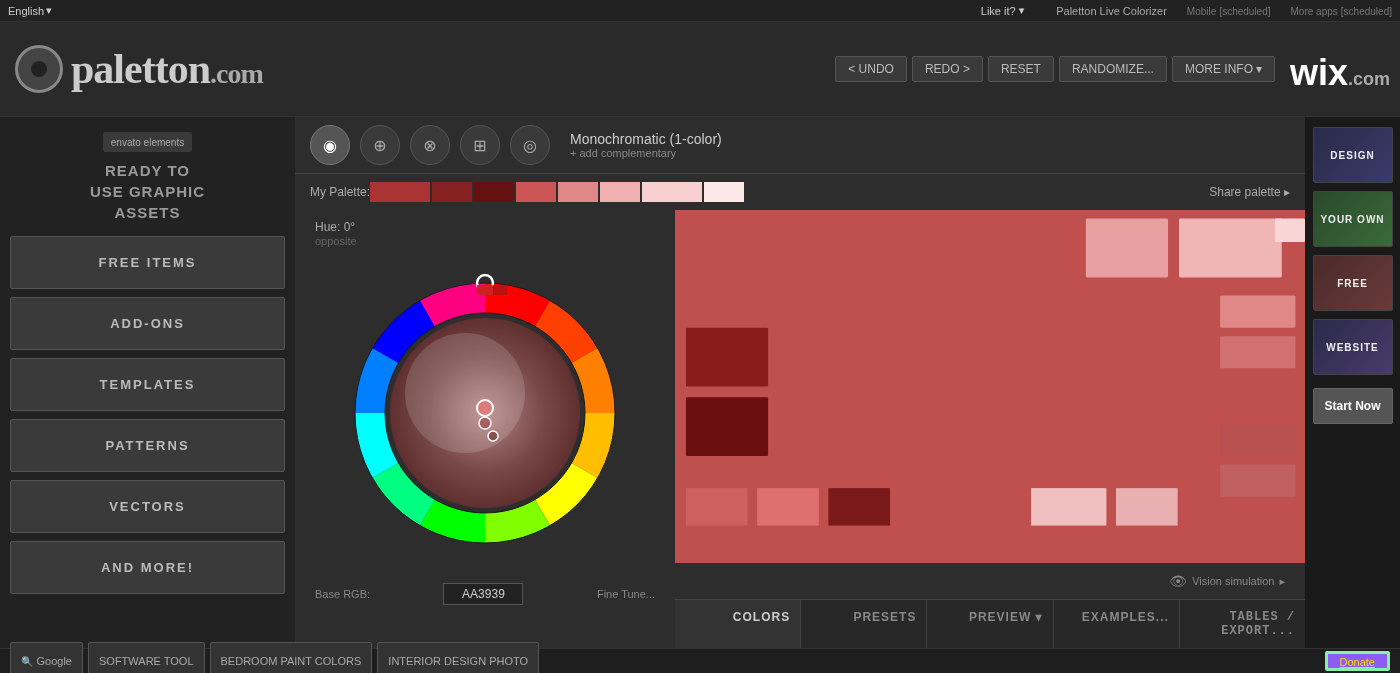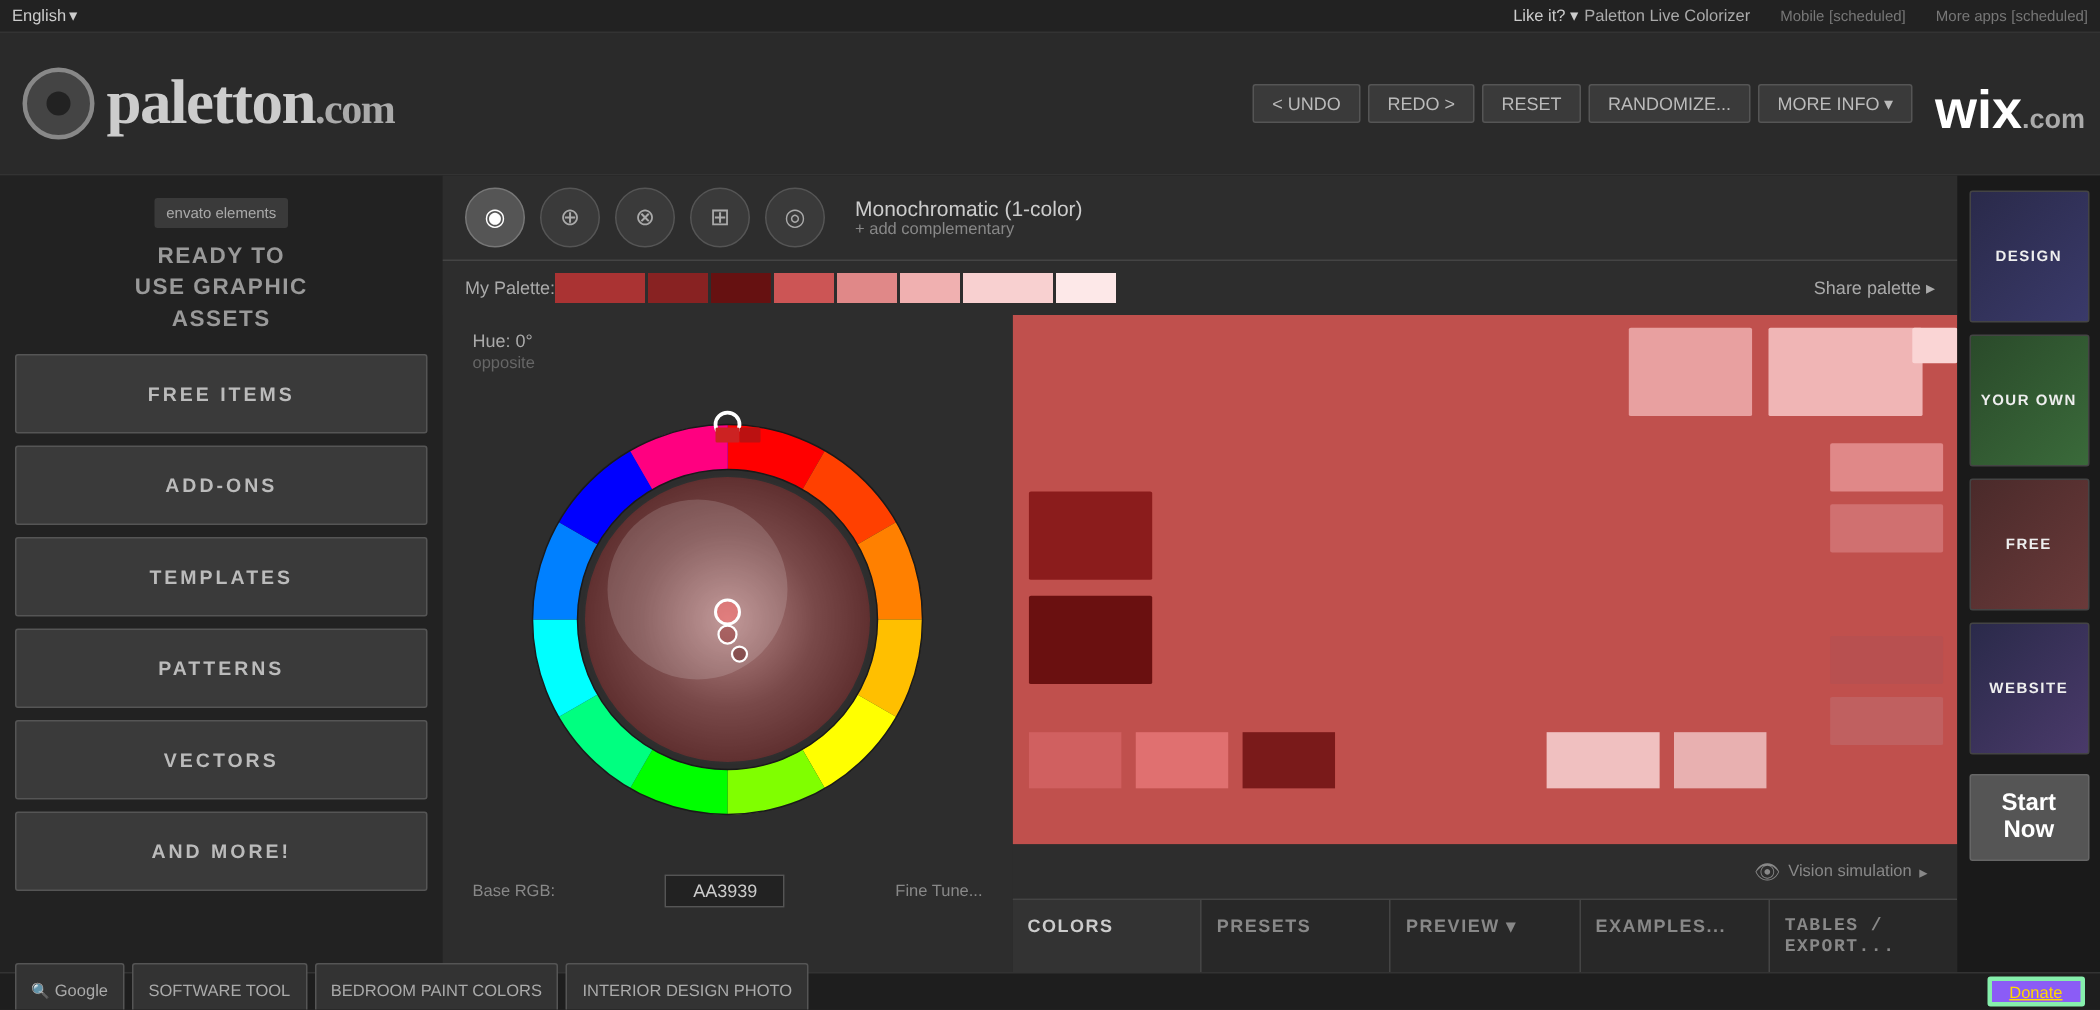--- a/index.html
+++ b/index.html
@@ -34,21 +34,21 @@
       color: #ccc;
     }
     .top-bar .spacer { flex: 1; }
     .top-bar .like-it {
       display: flex;
       align-items: center;
       gap: 3px;
       cursor: pointer;
       color: #ccc;
     }
-    .top-bar .live-colorizer { color: #aaa; margin-left: 4px; }
+    .top-bar .live-colorizer { color: #aaa; margin-left: 32px; }
     .top-bar .mobile-link { color: #aaa; margin-left: 20px; }
     .top-bar .mobile-link span { color: #777; font-size: 10px; }
     .top-bar .more-apps { color: #aaa; margin-left: 20px; }
     .top-bar .more-apps span { color: #777; font-size: 10px; }
 
     
     .header {
       background: #2a2a2a;
       height: 95px;
       display: flex;
@@ -172,21 +172,21 @@
       flex-shrink: 0;
       background: #1a1a1a;
       display: flex;
       flex-direction: column;
       align-items: center;
       padding: 10px 5px;
       gap: 8px;
     }
     .right-ad {
       width: 80px;
-      height: 88px;
+      height: 56px;
       background: #2a2a2a;
       border: 1px solid #444;
       display: flex;
       align-items: center;
       justify-content: center;
       cursor: pointer;
       border-radius: 2px;
       overflow: hidden;
     }
     .right-ad-text {
@@ -200,21 +200,21 @@
     .right-ad.design { background: linear-gradient(135deg, #2a2a4a, #3a3a6a); }
     .right-ad.your-own { background: linear-gradient(135deg, #2a4a2a, #3a6a3a); }
     .right-ad.free { background: linear-gradient(135deg, #4a2a2a, #6a3a3a); }
     .right-ad.website { background: linear-gradient(135deg, #2a2a4a, #4a3a6a); }
     .start-now-btn {
       width: 80px;
       padding: 10px 5px;
       background: #555;
       border: 1px solid #666;
       color: #fff;
-      font-size: 16px;
+      font-size: 12px;
       font-weight: bold;
       text-align: center;
       cursor: pointer;
       border-radius: 2px;
       margin-top: 5px;
     }
 
     
     .center-content {
       flex: 1;
@@ -356,21 +356,21 @@
     
     .bottom-tabs {
       display: flex;
       border-top: 1px solid #444;
       background: #282828;
       flex-shrink: 0;
     }
     .bottom-tab {
       flex: 1;
       padding: 10px;
-      text-align: left;
+      text-align: right;
       font-size: 12px;
       font-weight: bold;
       letter-spacing: 1px;
       color: #888;
       cursor: pointer;
       border-right: 1px solid #444;
     }
     .bottom-tab:last-child { border-right: none; font-family: Liberation Mono, monospace; }
     .bottom-tab.active { background: #333; color: #ccc; }
 

